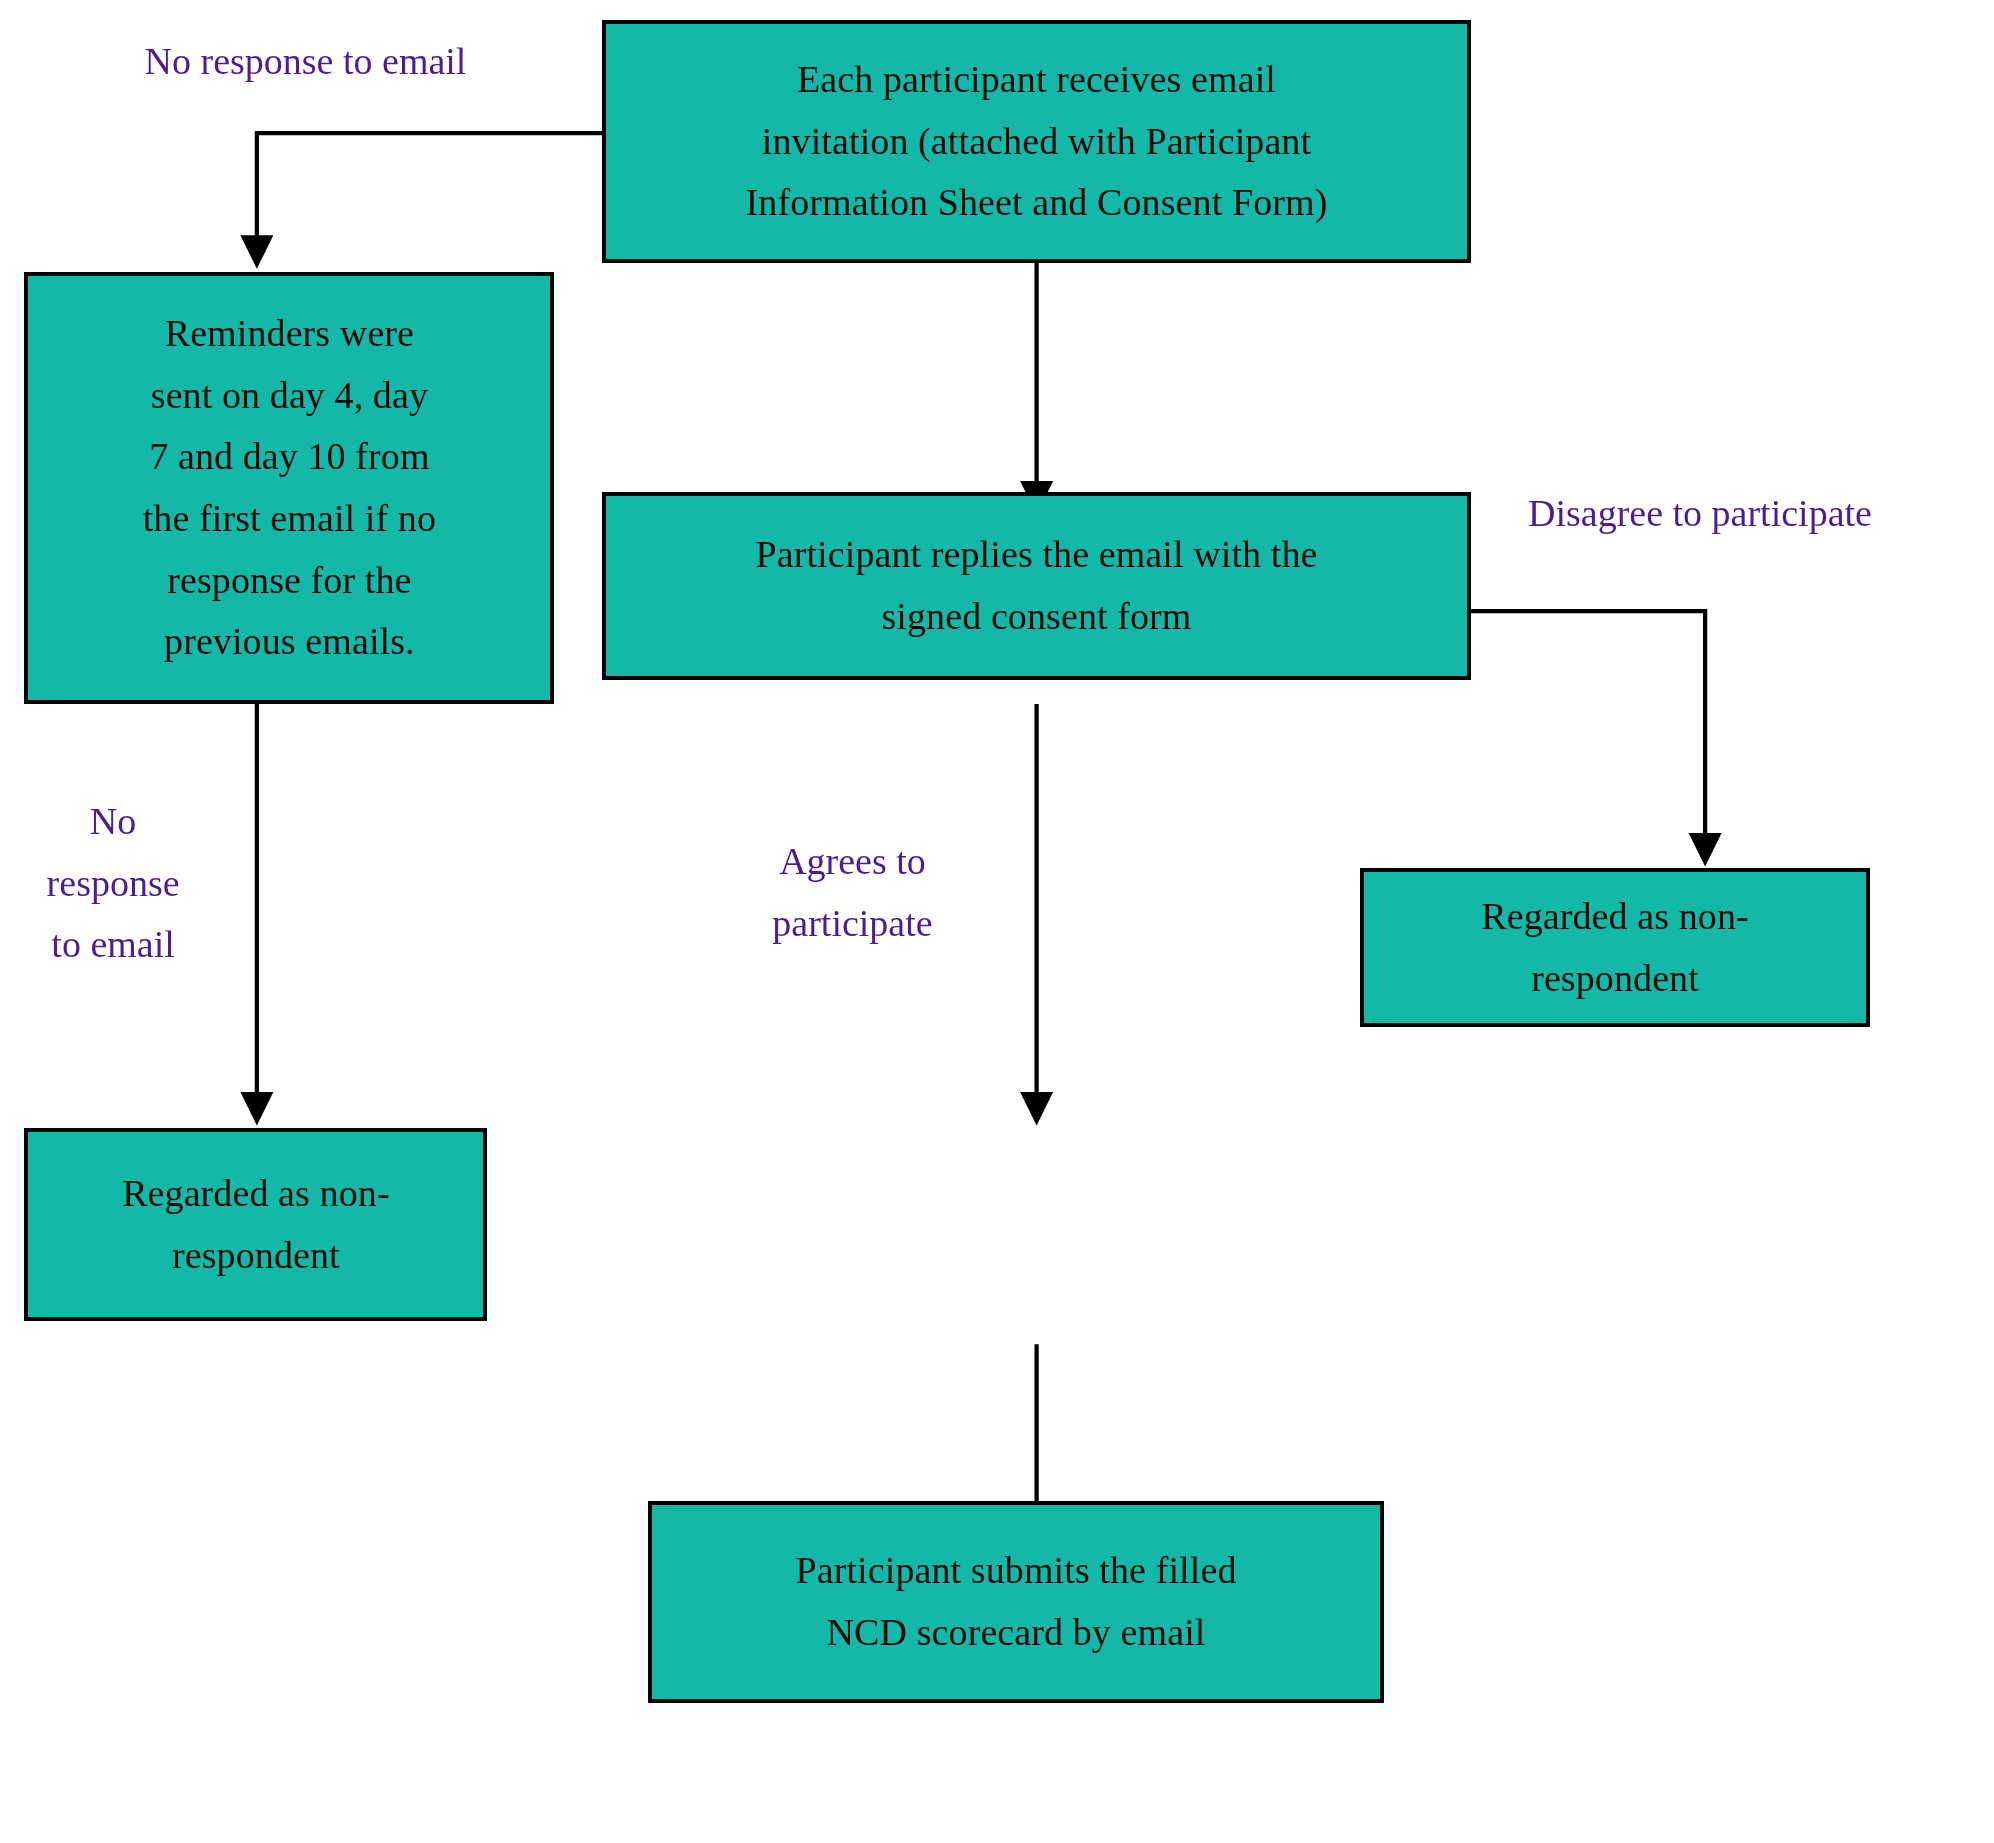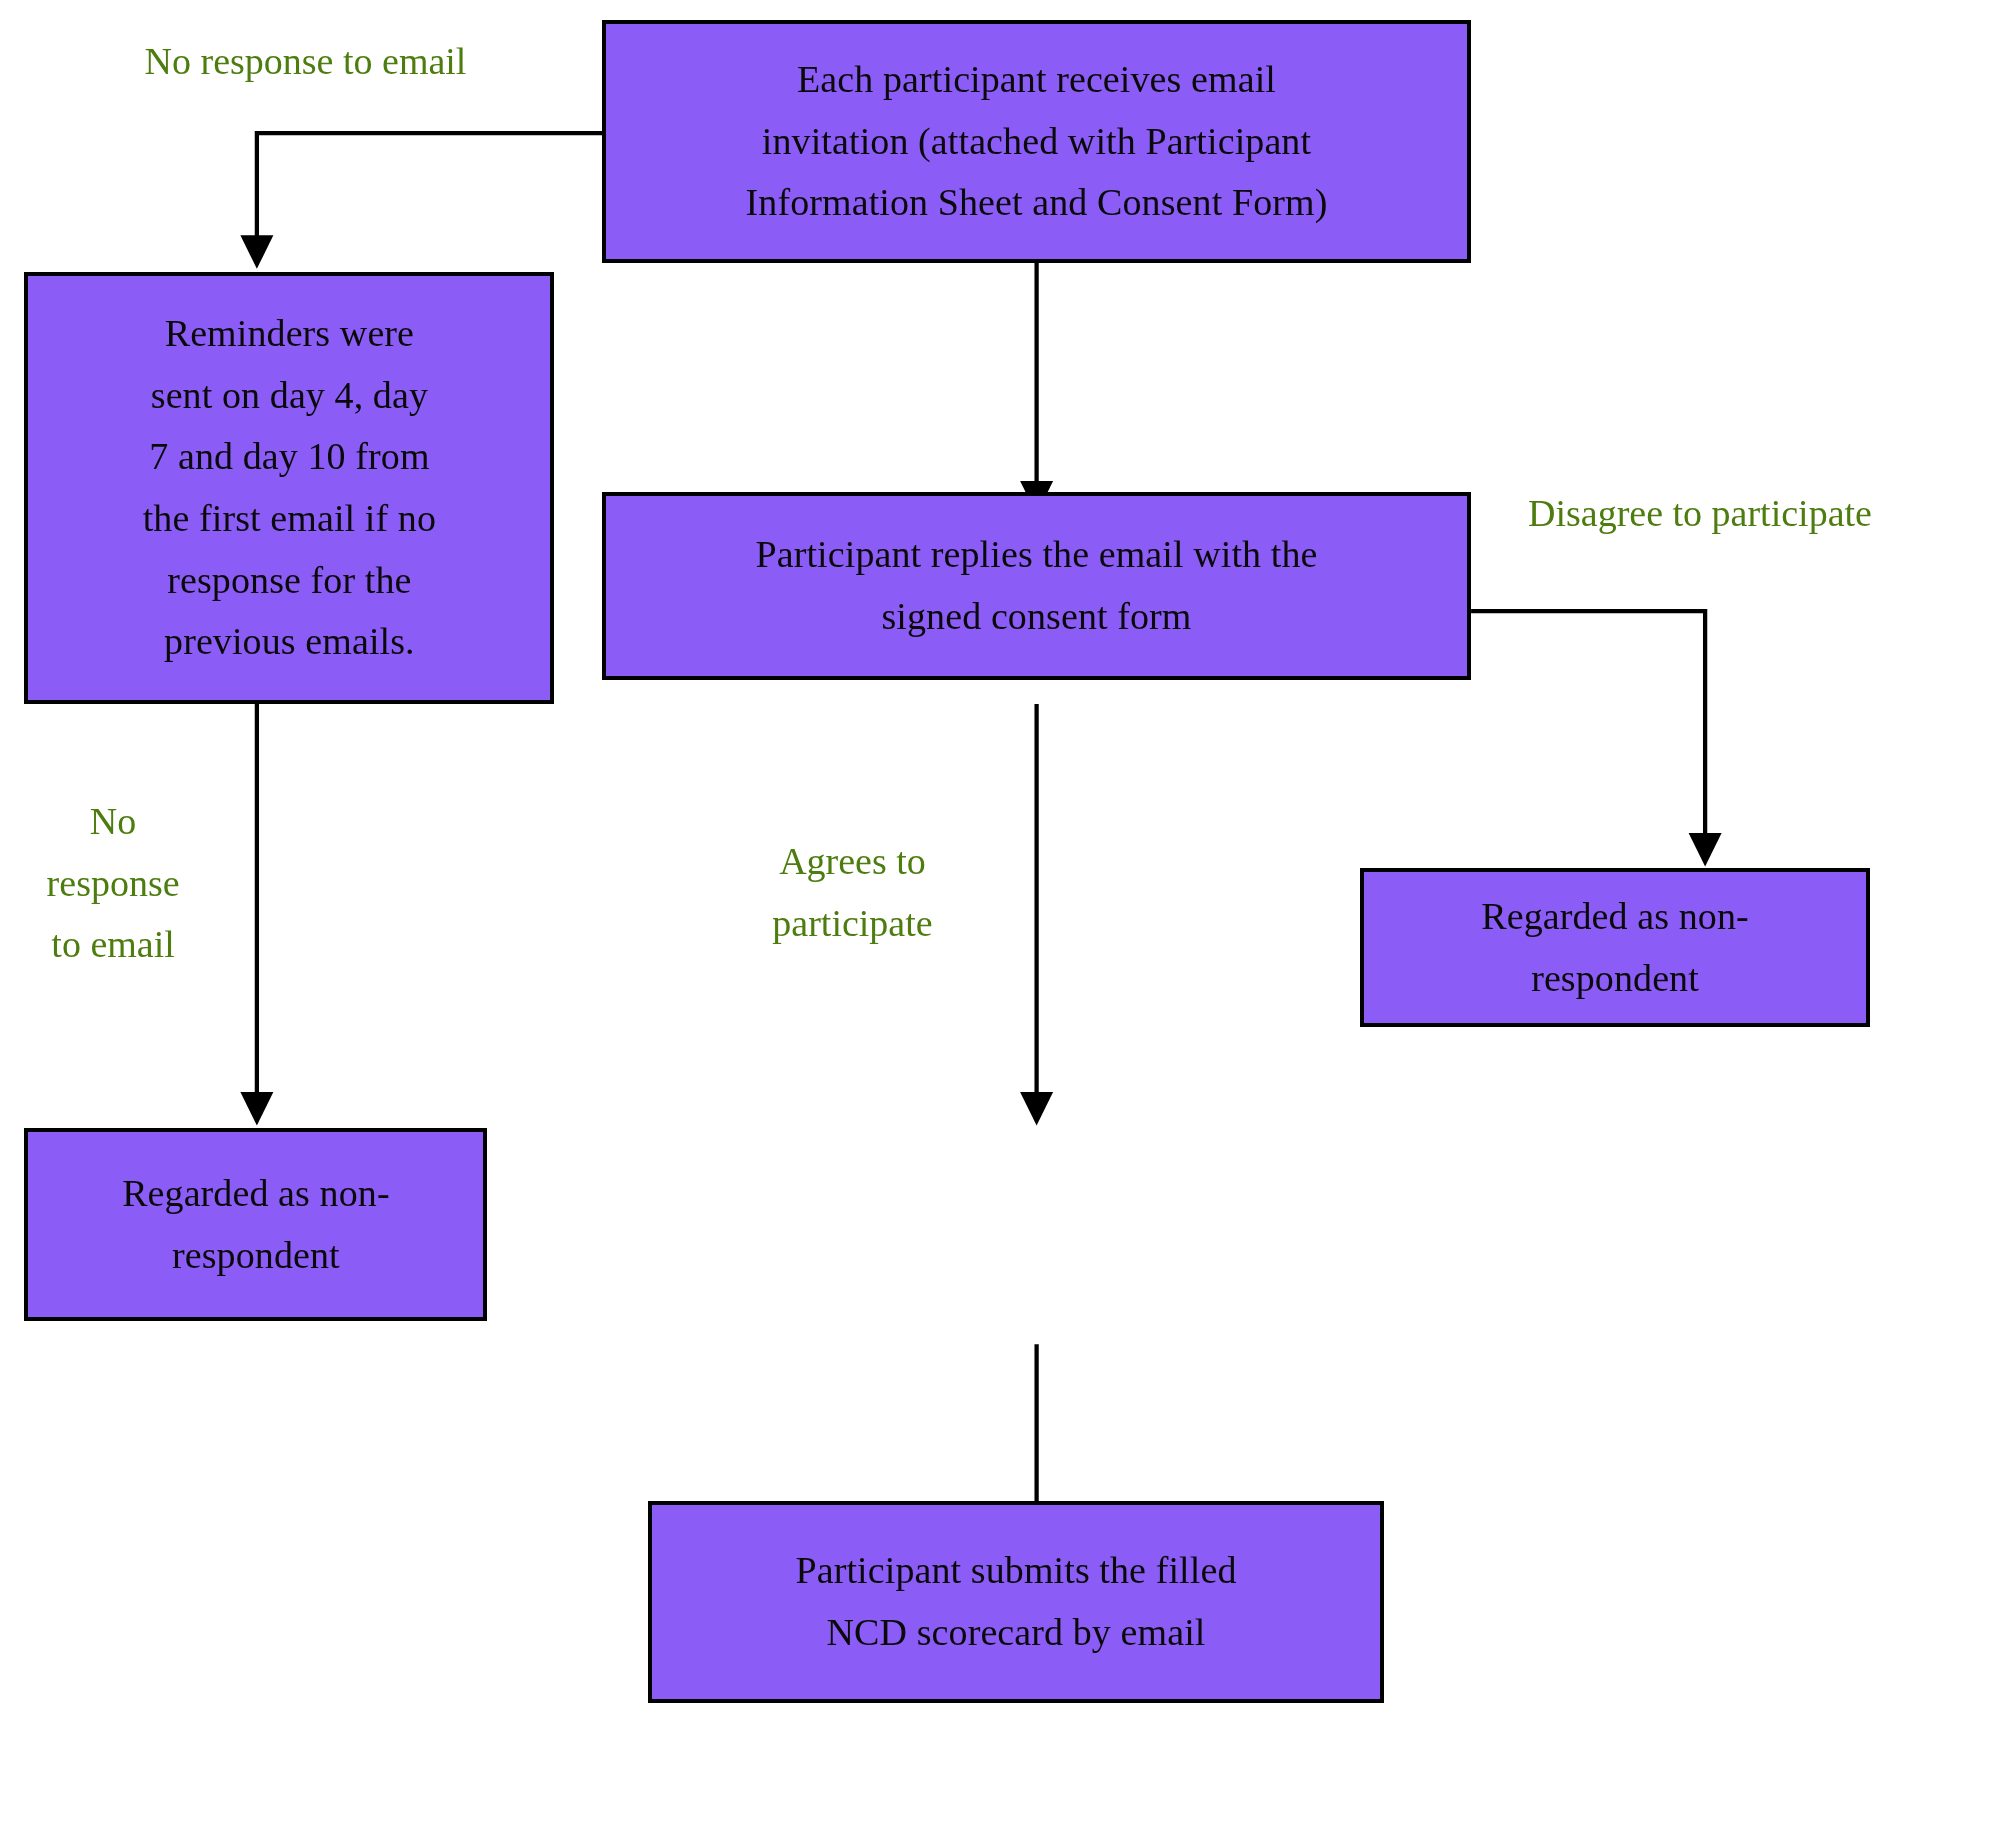--- a/index.html
+++ b/index.html
@@ -13,42 +13,42 @@
     height: 1843px;
     background: #ffffff;
     font-family: "Liberation Serif", "DejaVu Serif", serif;
     color: #0a0a0a;
     overflow: hidden;
   }
   .node {
     position: absolute;
     box-sizing: border-box;
     border: 4.3px solid #000000;
-    background: #8b5cf6;
+    background: #14b8a6;
     display: flex;
     align-items: center;
     justify-content: center;
     text-align: center;
   }
   .node .node-text {
     display: block;
     width: 100%;
     padding: 0 16px;
     font-size: 38px;
     line-height: 1.62;
     letter-spacing: 0.1px;
     white-space: pre-line;
   }
   .edge-label {
     position: absolute;
     font-size: 38px;
     line-height: 1.62;
     text-align: center;
     white-space: pre-line;
-    color: #4d7c0f;
+    color: #4c1d95;
   }
   .connector {
     position: absolute;
     pointer-events: none;
     overflow: visible;
   }
   .connector path, .connector line {
     stroke: #000000;
     fill: none;
   }

